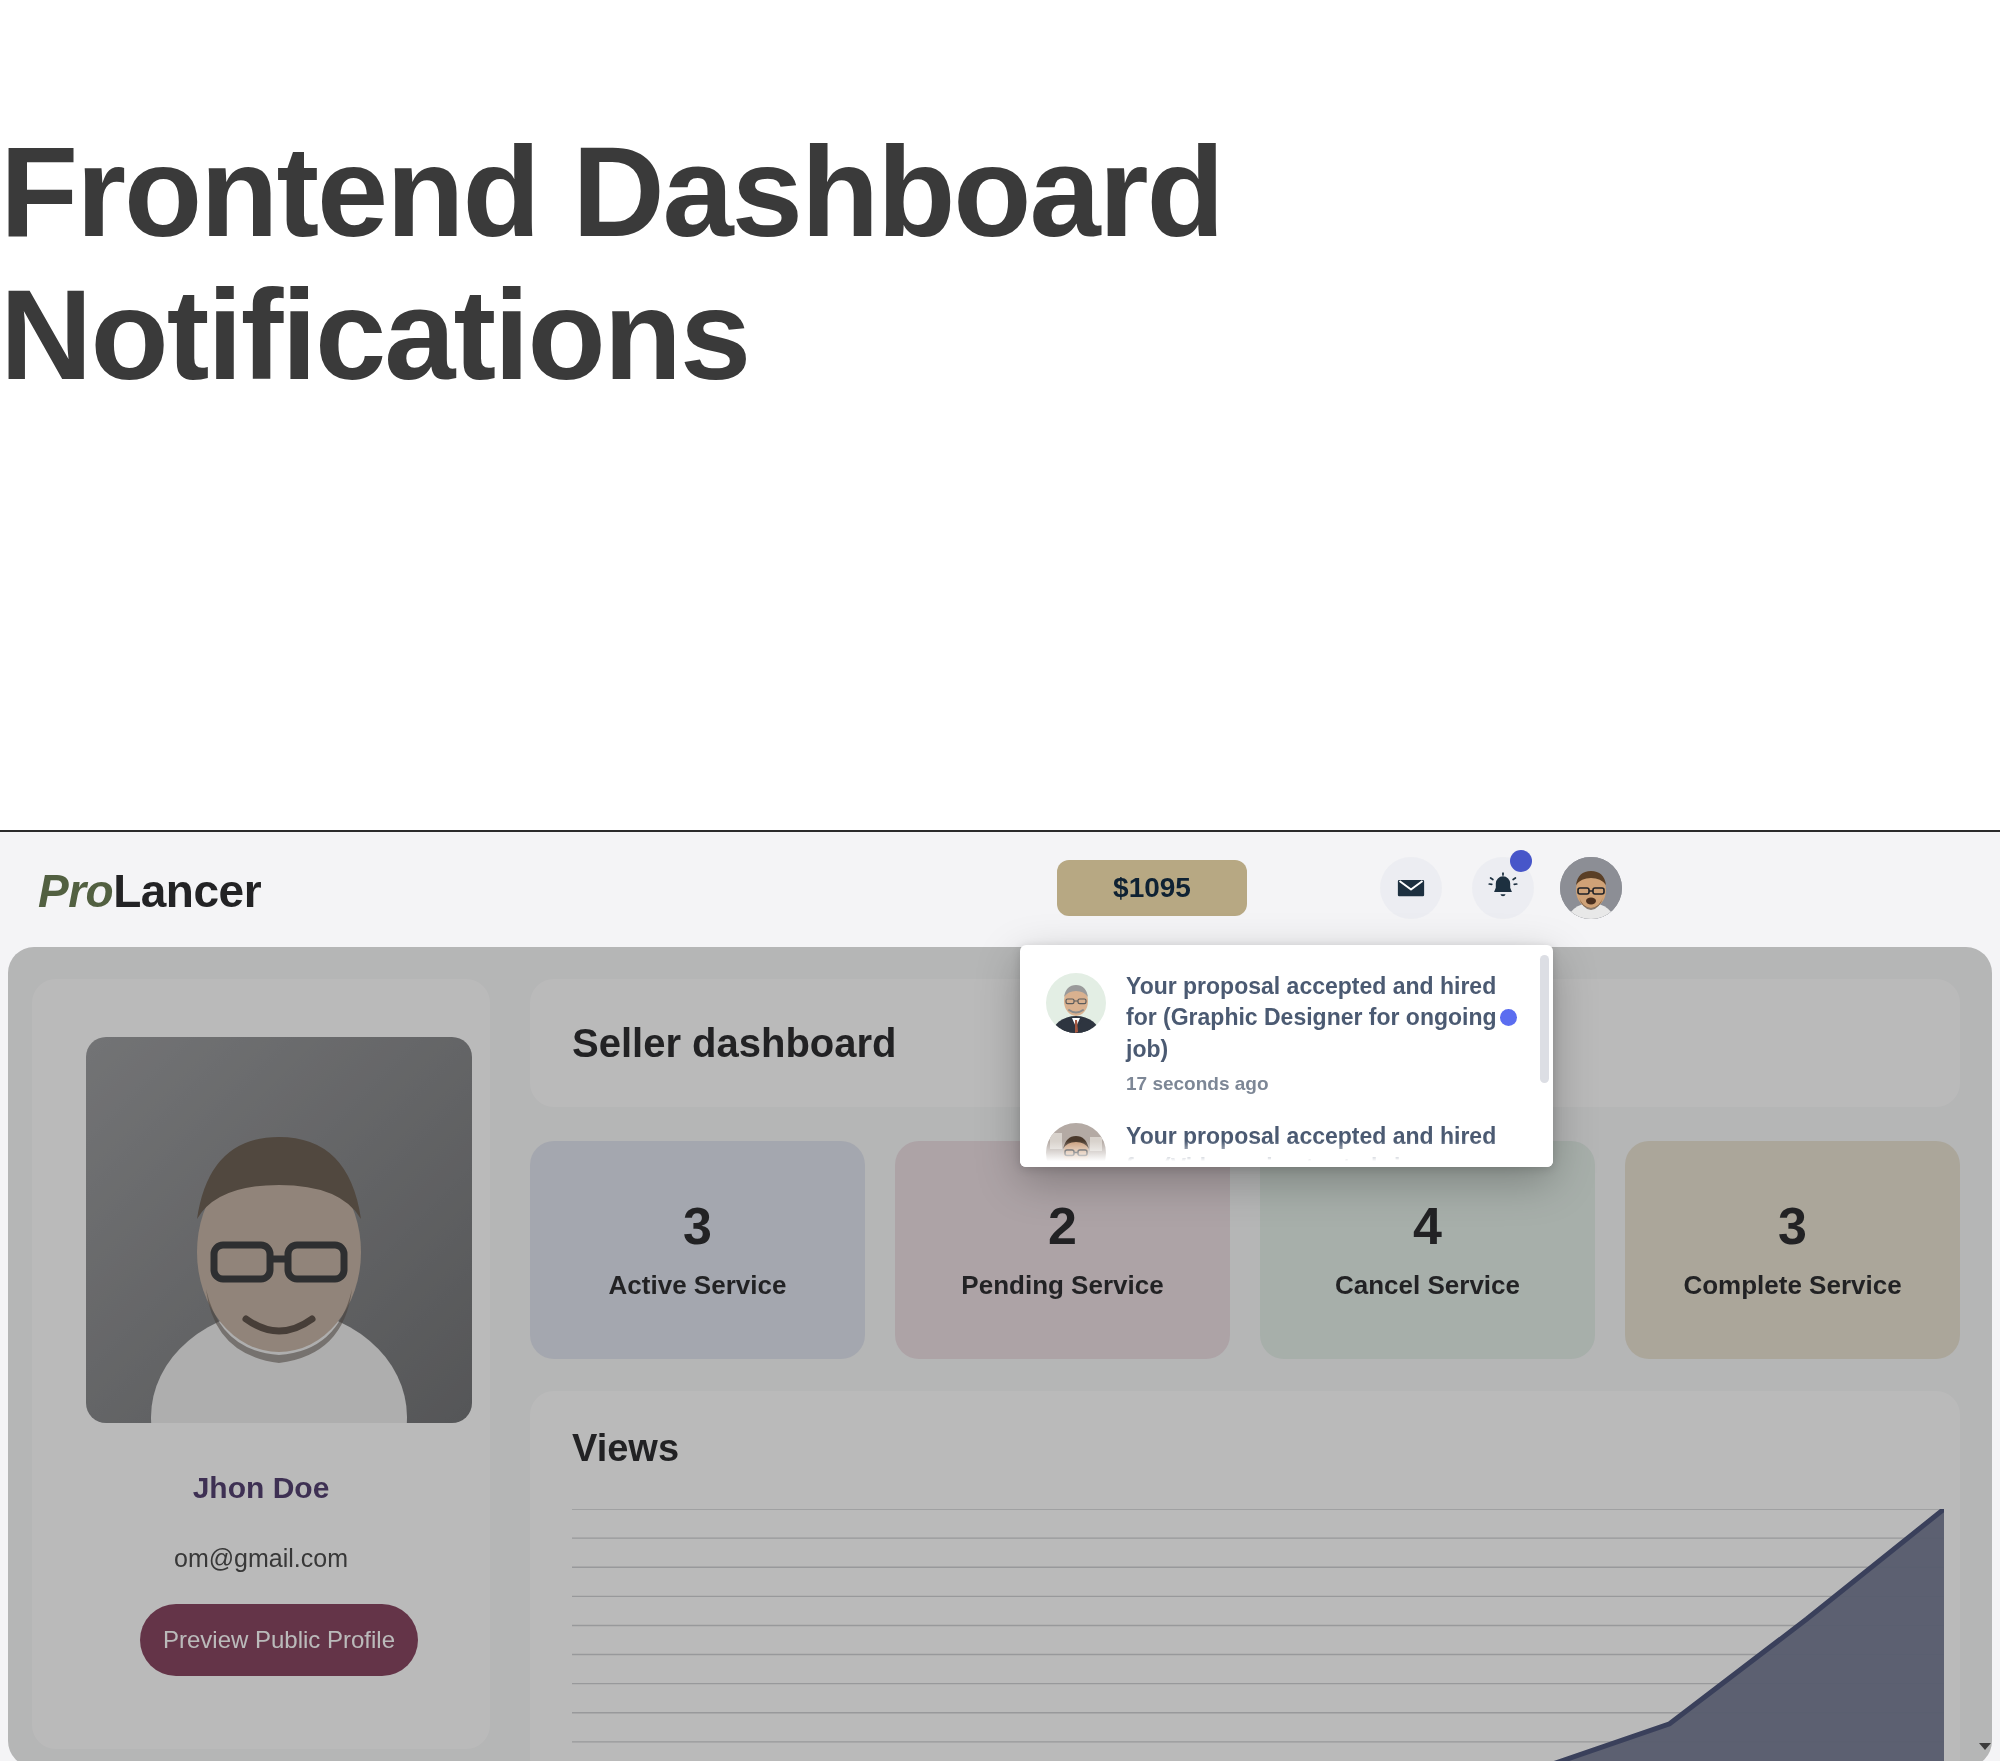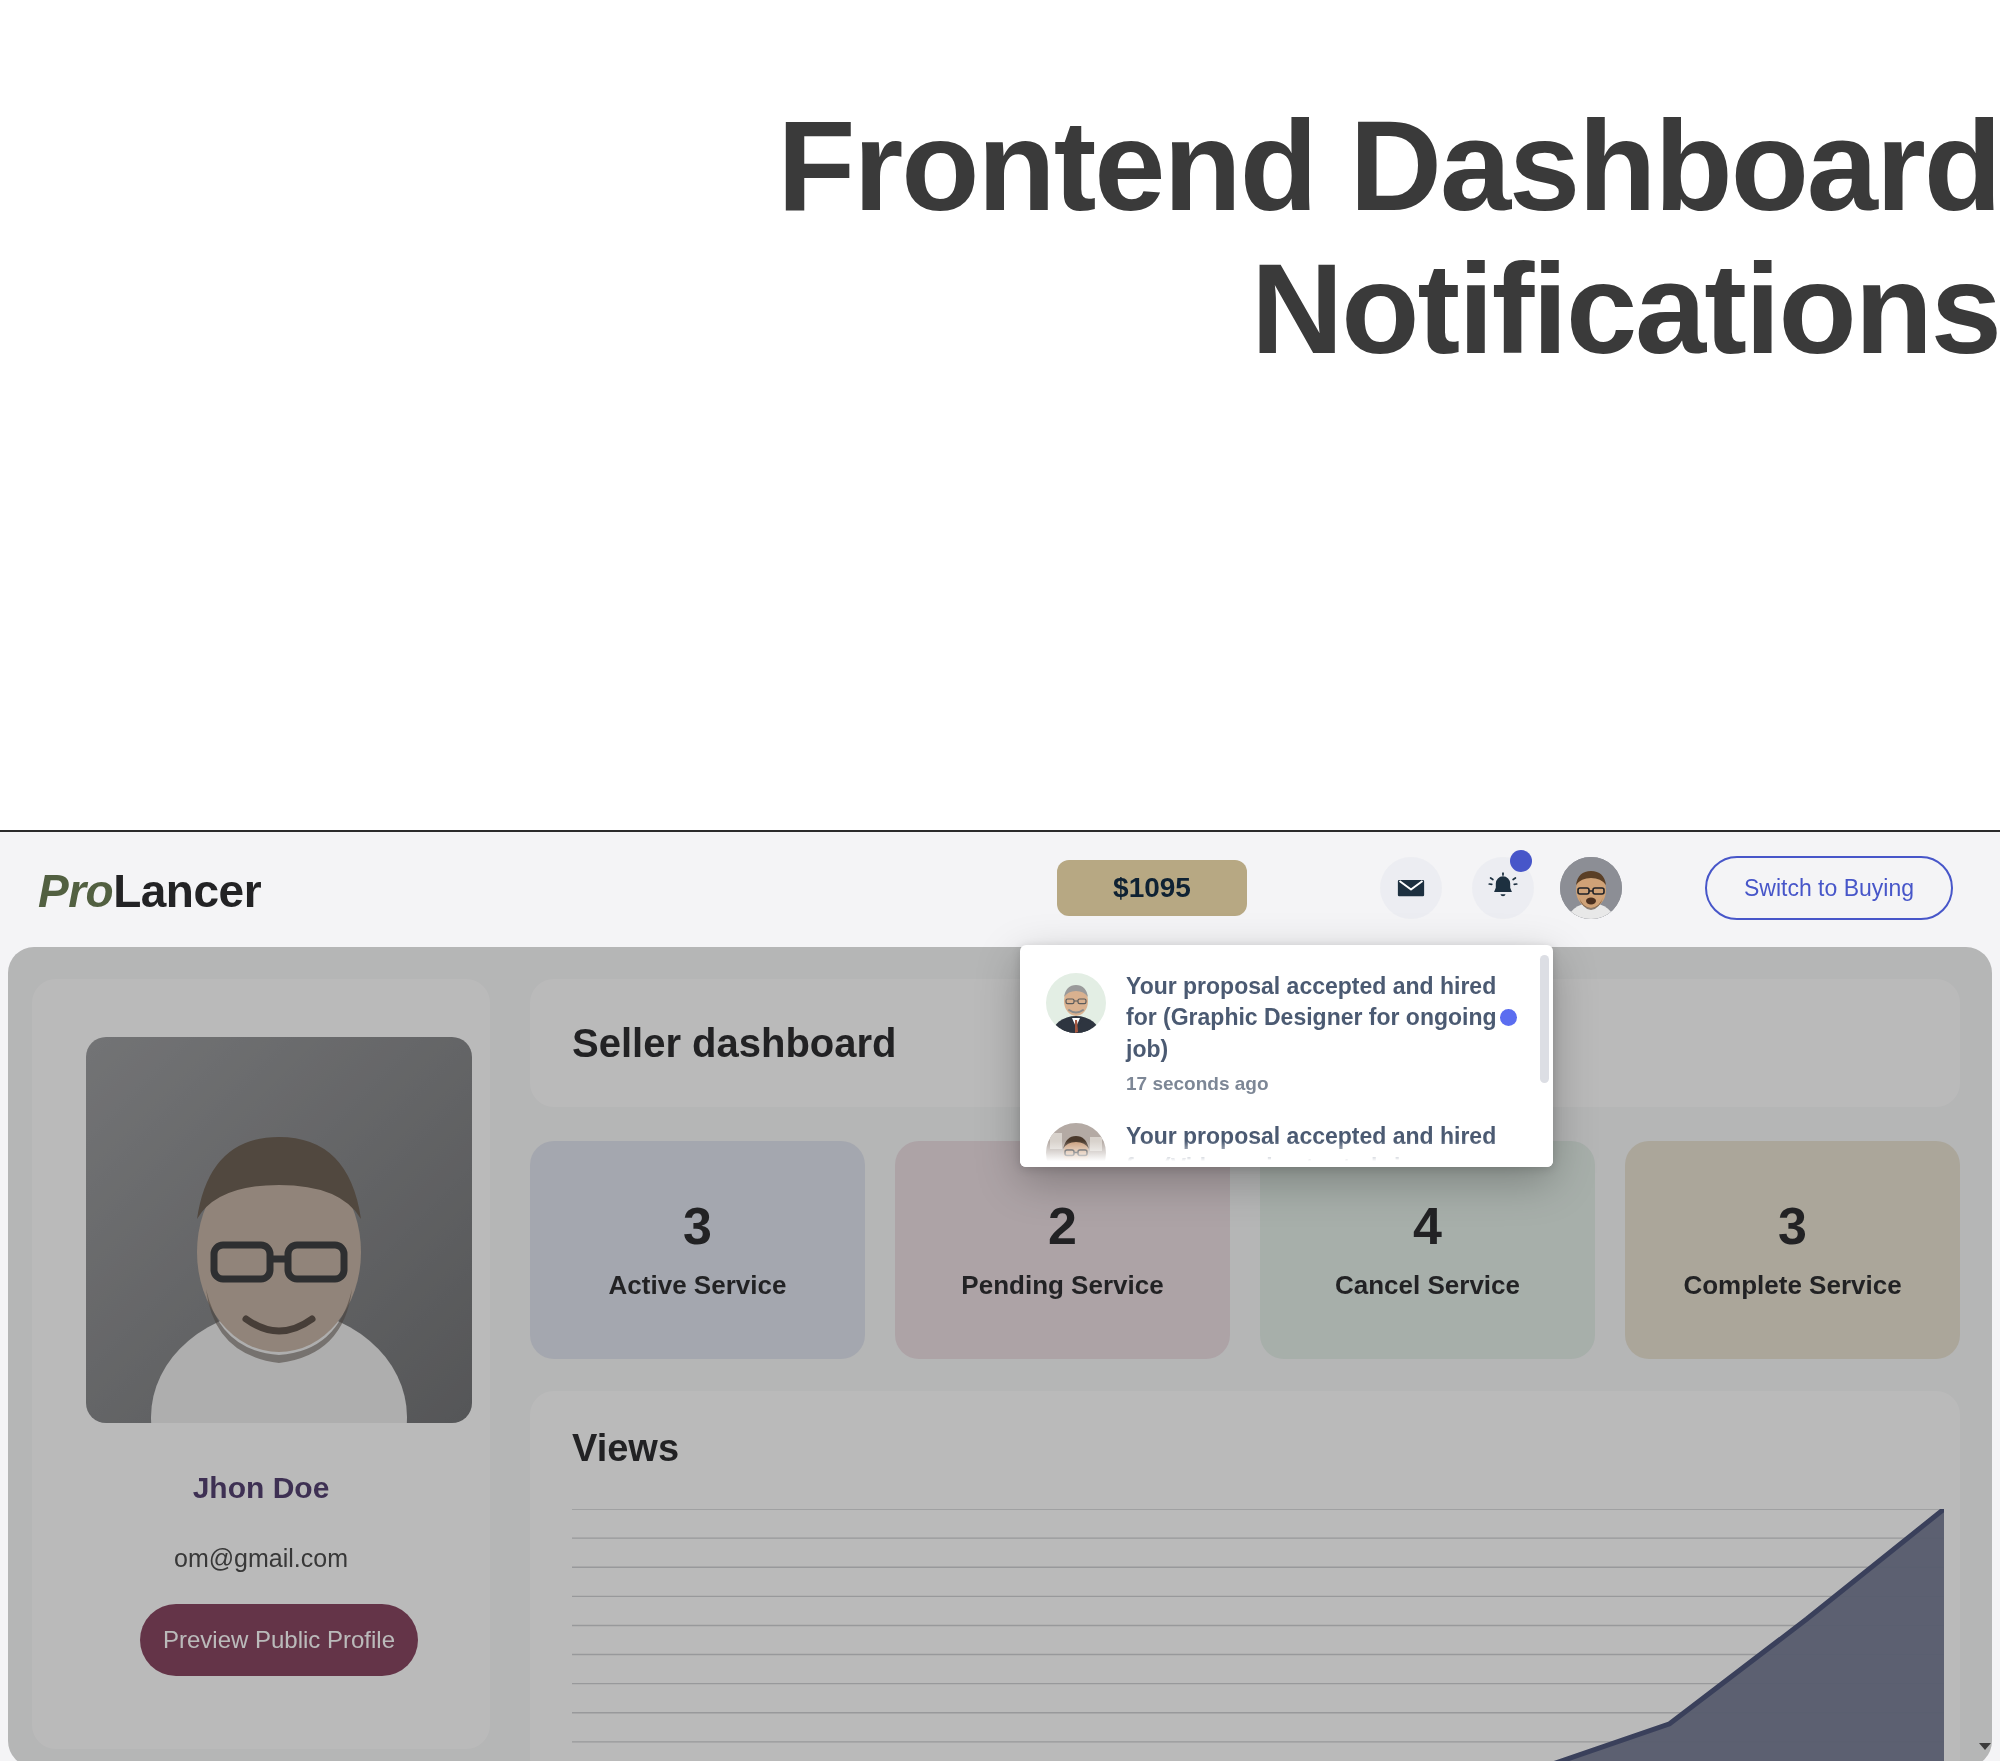--- a/index.html
+++ b/index.html
@@ -12,23 +12,23 @@
     overflow: hidden;
   }
 
   
   .hero {
     width: 2000px;
     height: 830px;
     background: #ffffff;
     display: flex;
     flex-direction: column;
-    align-items: flex-end;
+    align-items: flex-start;
     justify-content: flex-start;
-    padding-top: 94px;
+    padding-top: 120px;
   }
   .hero-line {
     font-size: 128px;
     font-weight: 700;
     color: #3a3a3a;
     letter-spacing: -2px;
     line-height: 1.12;
     text-align: center;
     white-space: nowrap;
   }
@@ -497,21 +497,20 @@
       <ellipse cx="31" cy="33" rx="15" ry="18" fill="#cfa277"></ellipse>
       <path d="M16 28q2-14 15-14t15 14q-5-7-15-7t-15 7z" fill="#5a3f26"></path>
       <rect x="18" y="31" width="11" height="6" rx="2" fill="none" stroke="#1f2228" stroke-width="1.6"></rect>
       <rect x="33" y="31" width="11" height="6" rx="2" fill="none" stroke="#1f2228" stroke-width="1.6"></rect>
       <line x1="29" y1="34" x2="33" y2="34" stroke="#1f2228" stroke-width="1.6"></line>
       <ellipse cx="31" cy="44" rx="5" ry="3.4" fill="#4a2f1e"></ellipse>
       <path d="M19 40q3 12 12 13q9-1 12-13q-3 10-12 11q-9-1-12-11z" fill="#4c3522" opacity=".6"></path>
     </svg>
   </div>
 
-  <button class="switch-btn" style="left:1705px; top:24px;">Switch to Buying</button>
 
   <div class="notif-panel" style="top:113px; left:1020px;">
     <div class="notif-scroll">
 
       <div class="notif-item">
         <div class="notif-avatar">
           <svg class="face" viewBox="0 0 60 60">
             <rect width="60" height="60" fill="#e3eee4"></rect>
             <ellipse cx="30" cy="62" rx="24" ry="19" fill="#2e3540"></ellipse>
             <path d="M22 45 30 56 38 45 44 49 46 62H14l2-13z" fill="#2e3540"></path>

